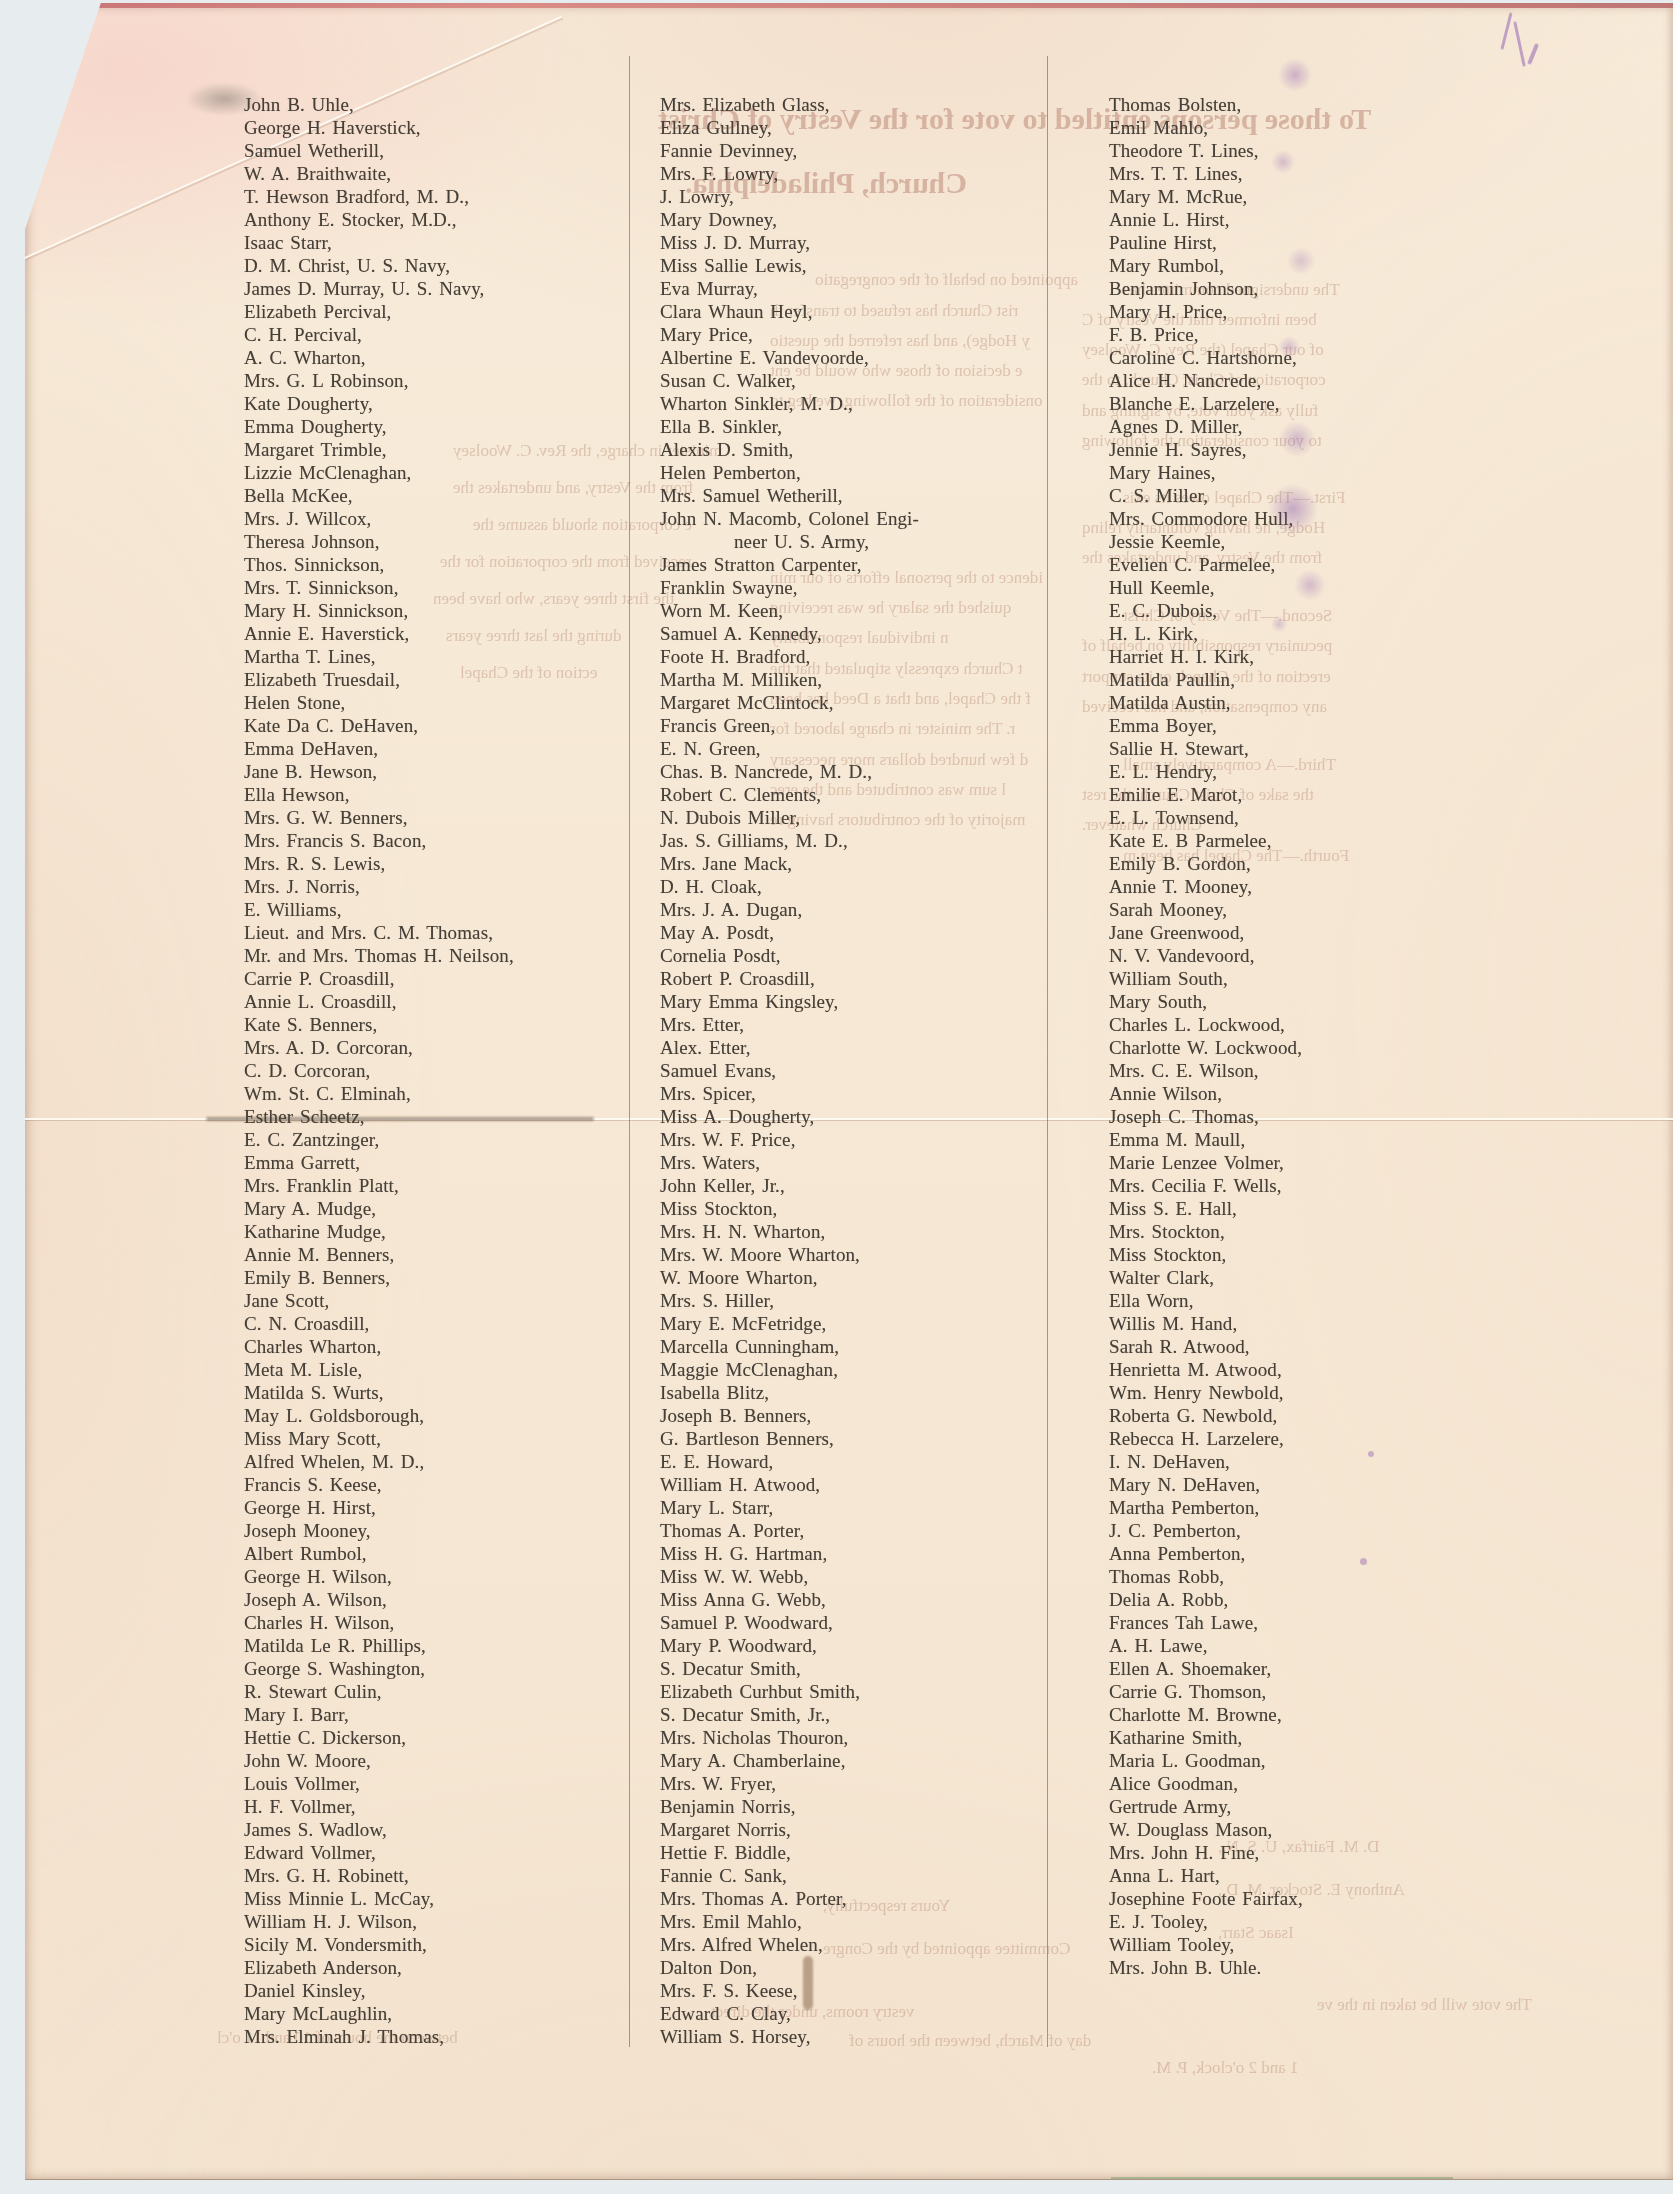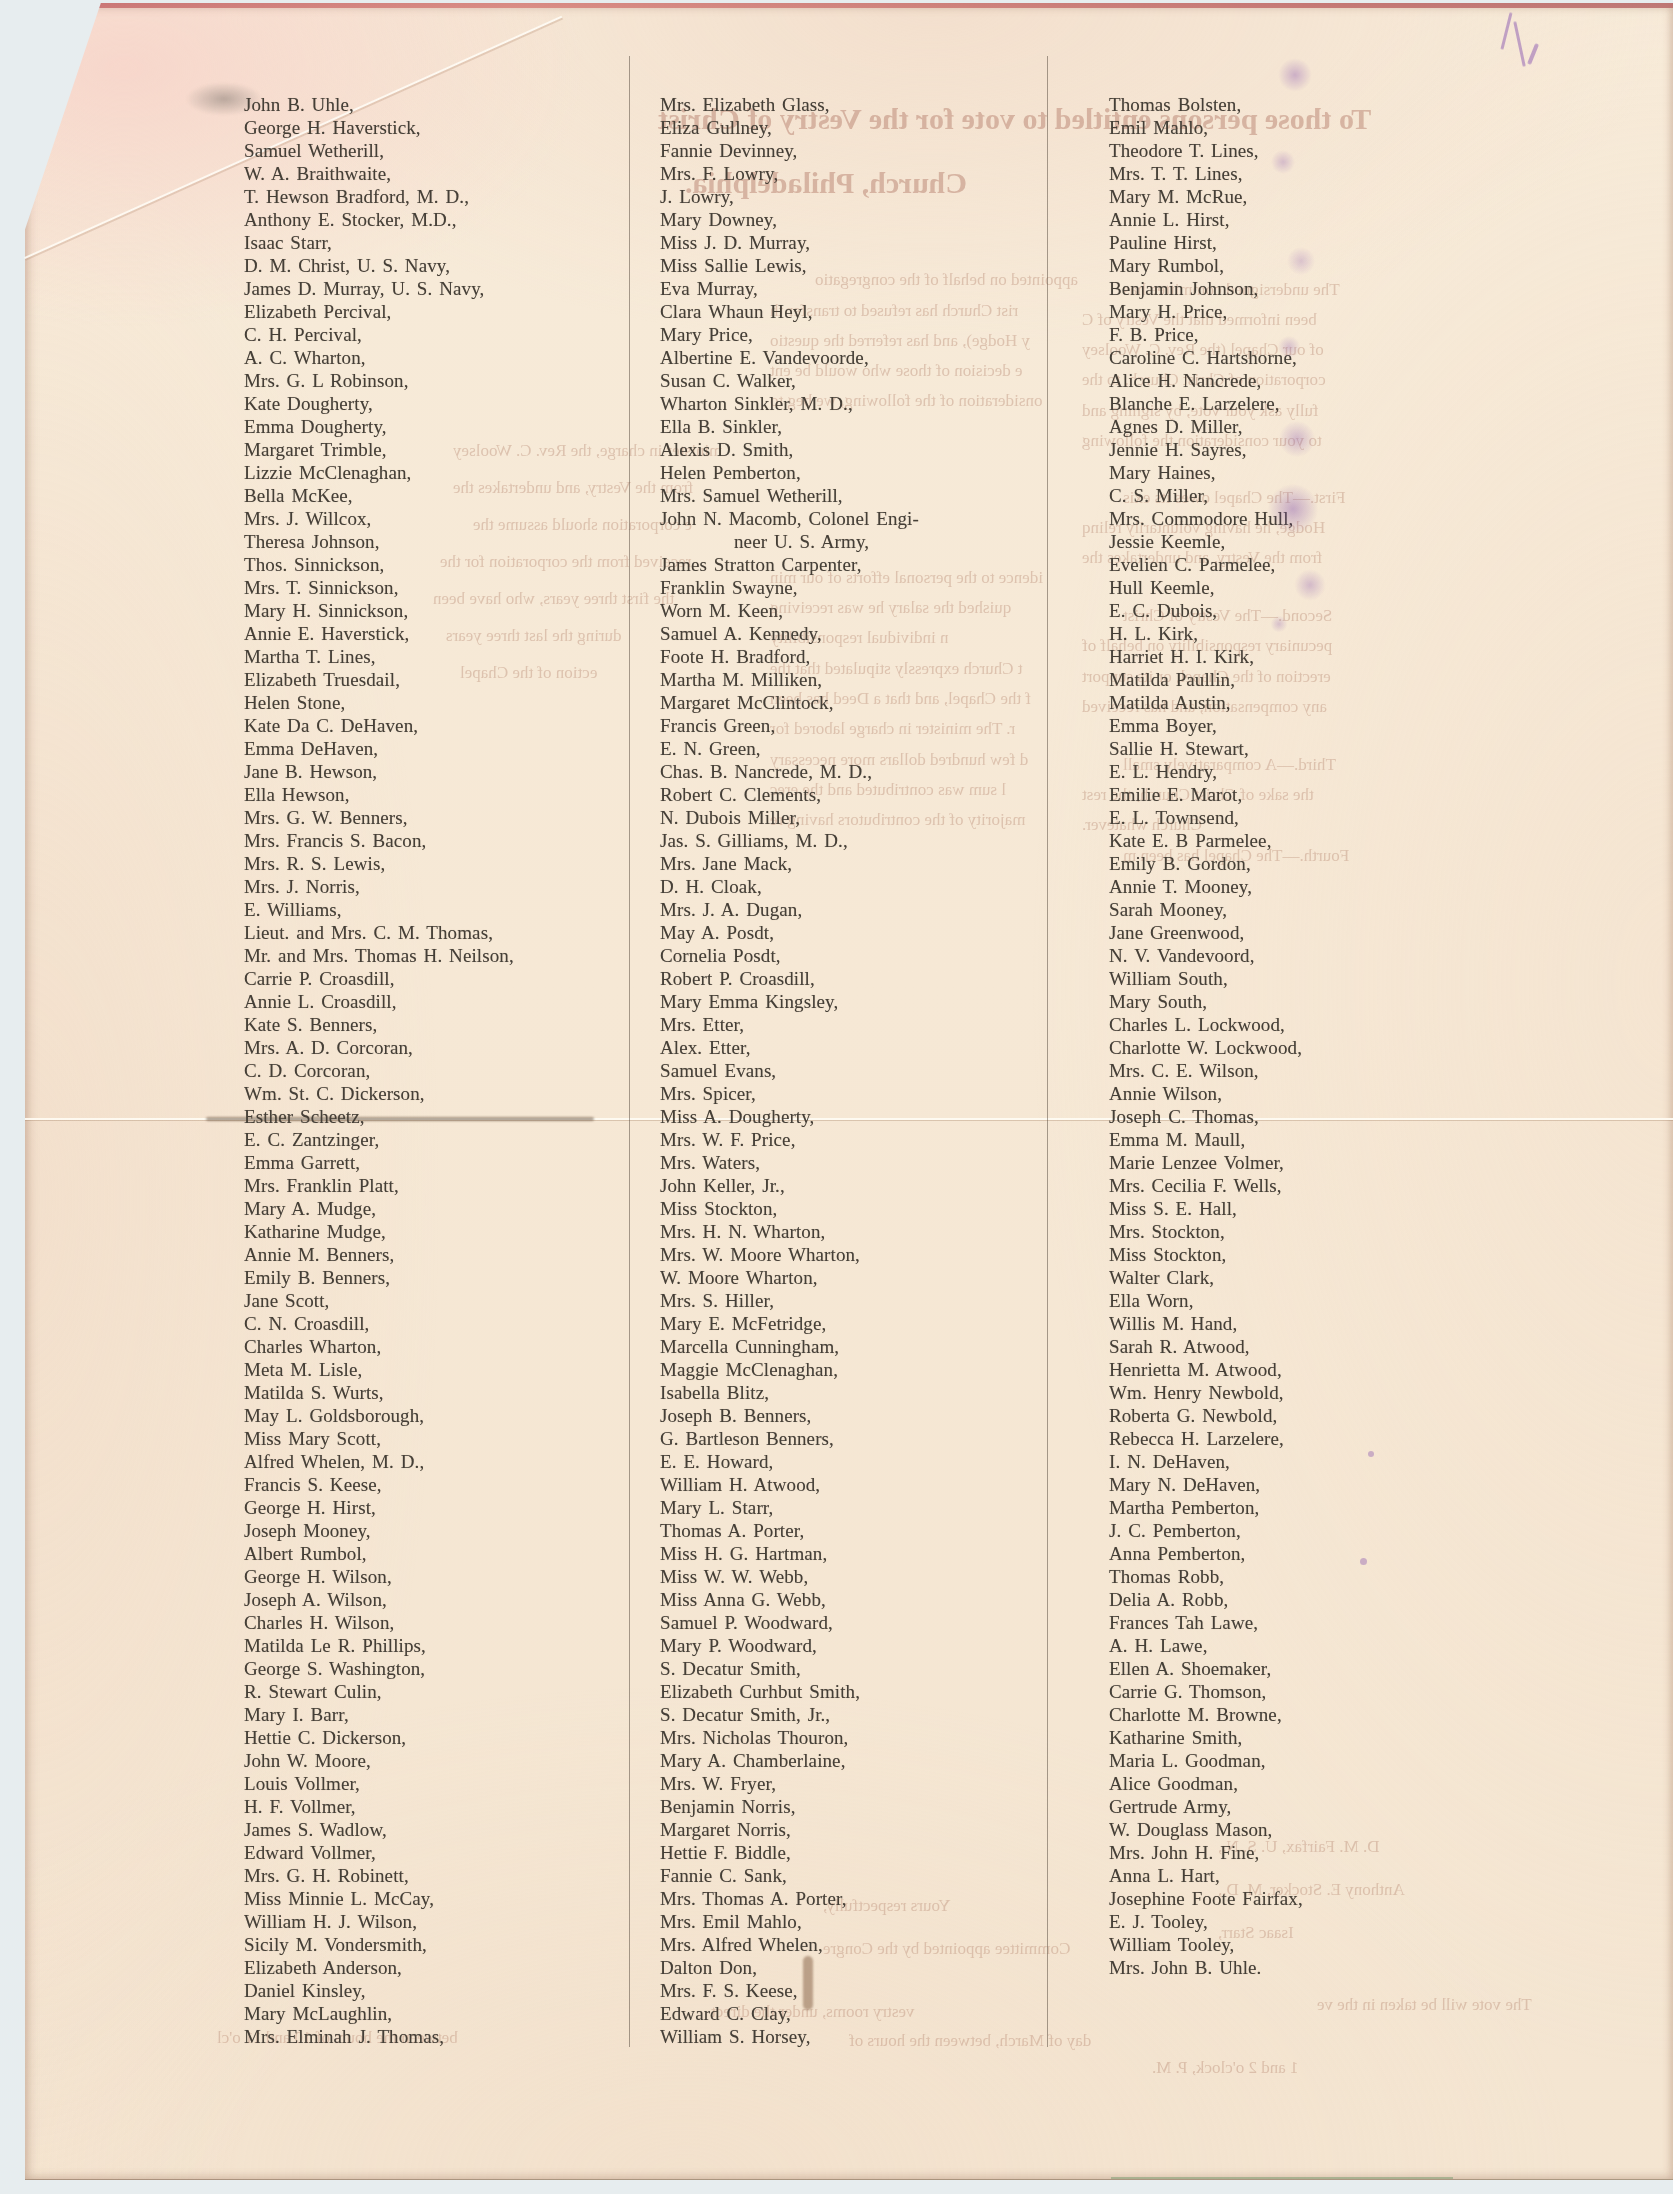--- a/index.html
+++ b/index.html
@@ -172,21 +172,21 @@
       <div class="entry">Mrs. R. S. Lewis,</div>
       <div class="entry">Mrs. J. Norris,</div>
       <div class="entry">E. Williams,</div>
       <div class="entry">Lieut. and Mrs. C. M. Thomas,</div>
       <div class="entry">Mr. and Mrs. Thomas H. Neilson,</div>
       <div class="entry">Carrie P. Croasdill,</div>
       <div class="entry">Annie L. Croasdill,</div>
       <div class="entry">Kate S. Benners,</div>
       <div class="entry">Mrs. A. D. Corcoran,</div>
       <div class="entry">C. D. Corcoran,</div>
-      <div class="entry">Wm. St. C. Dickerson,</div>
+      <div class="entry">Wm. St. C. Elminah,</div>
       <div class="entry">Esther Scheetz,</div>
       <div class="entry">E. C. Zantzinger,</div>
       <div class="entry">Emma Garrett,</div>
       <div class="entry">Mrs. Franklin Platt,</div>
       <div class="entry">Mary A. Mudge,</div>
       <div class="entry">Katharine Mudge,</div>
       <div class="entry">Annie M. Benners,</div>
       <div class="entry">Emily B. Benners,</div>
       <div class="entry">Jane Scott,</div>
       <div class="entry">C. N. Croasdill,</div>

